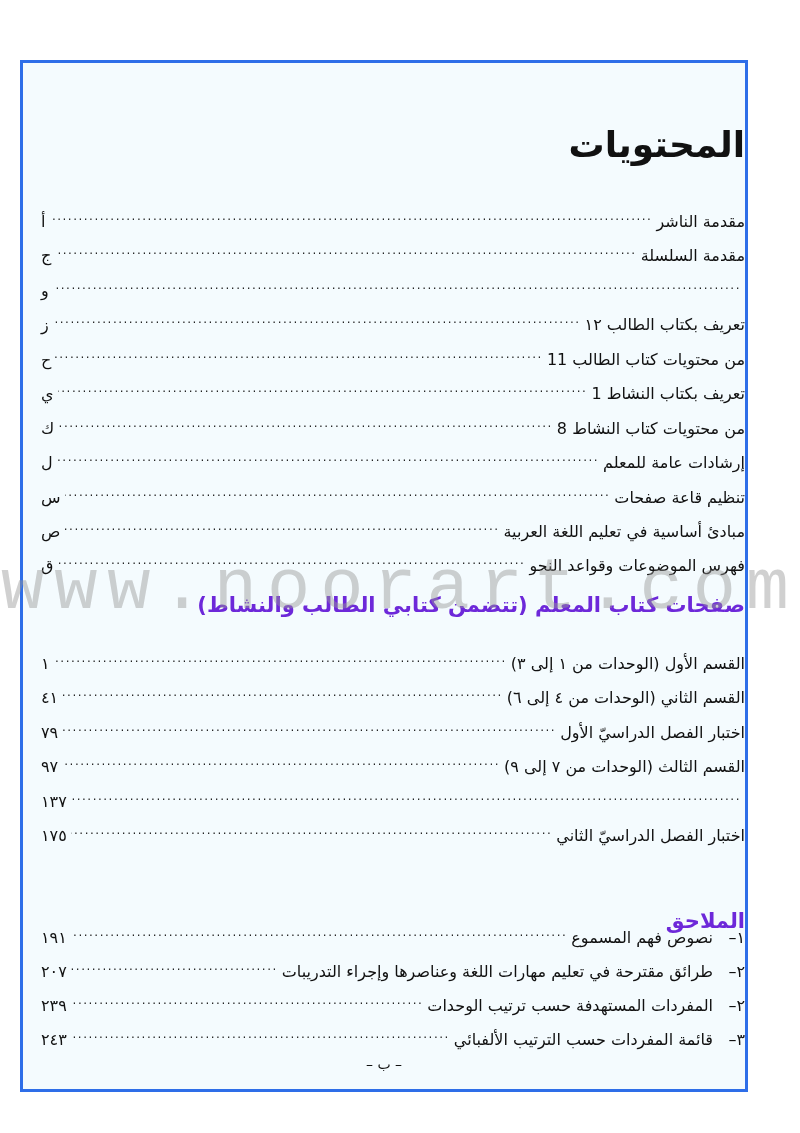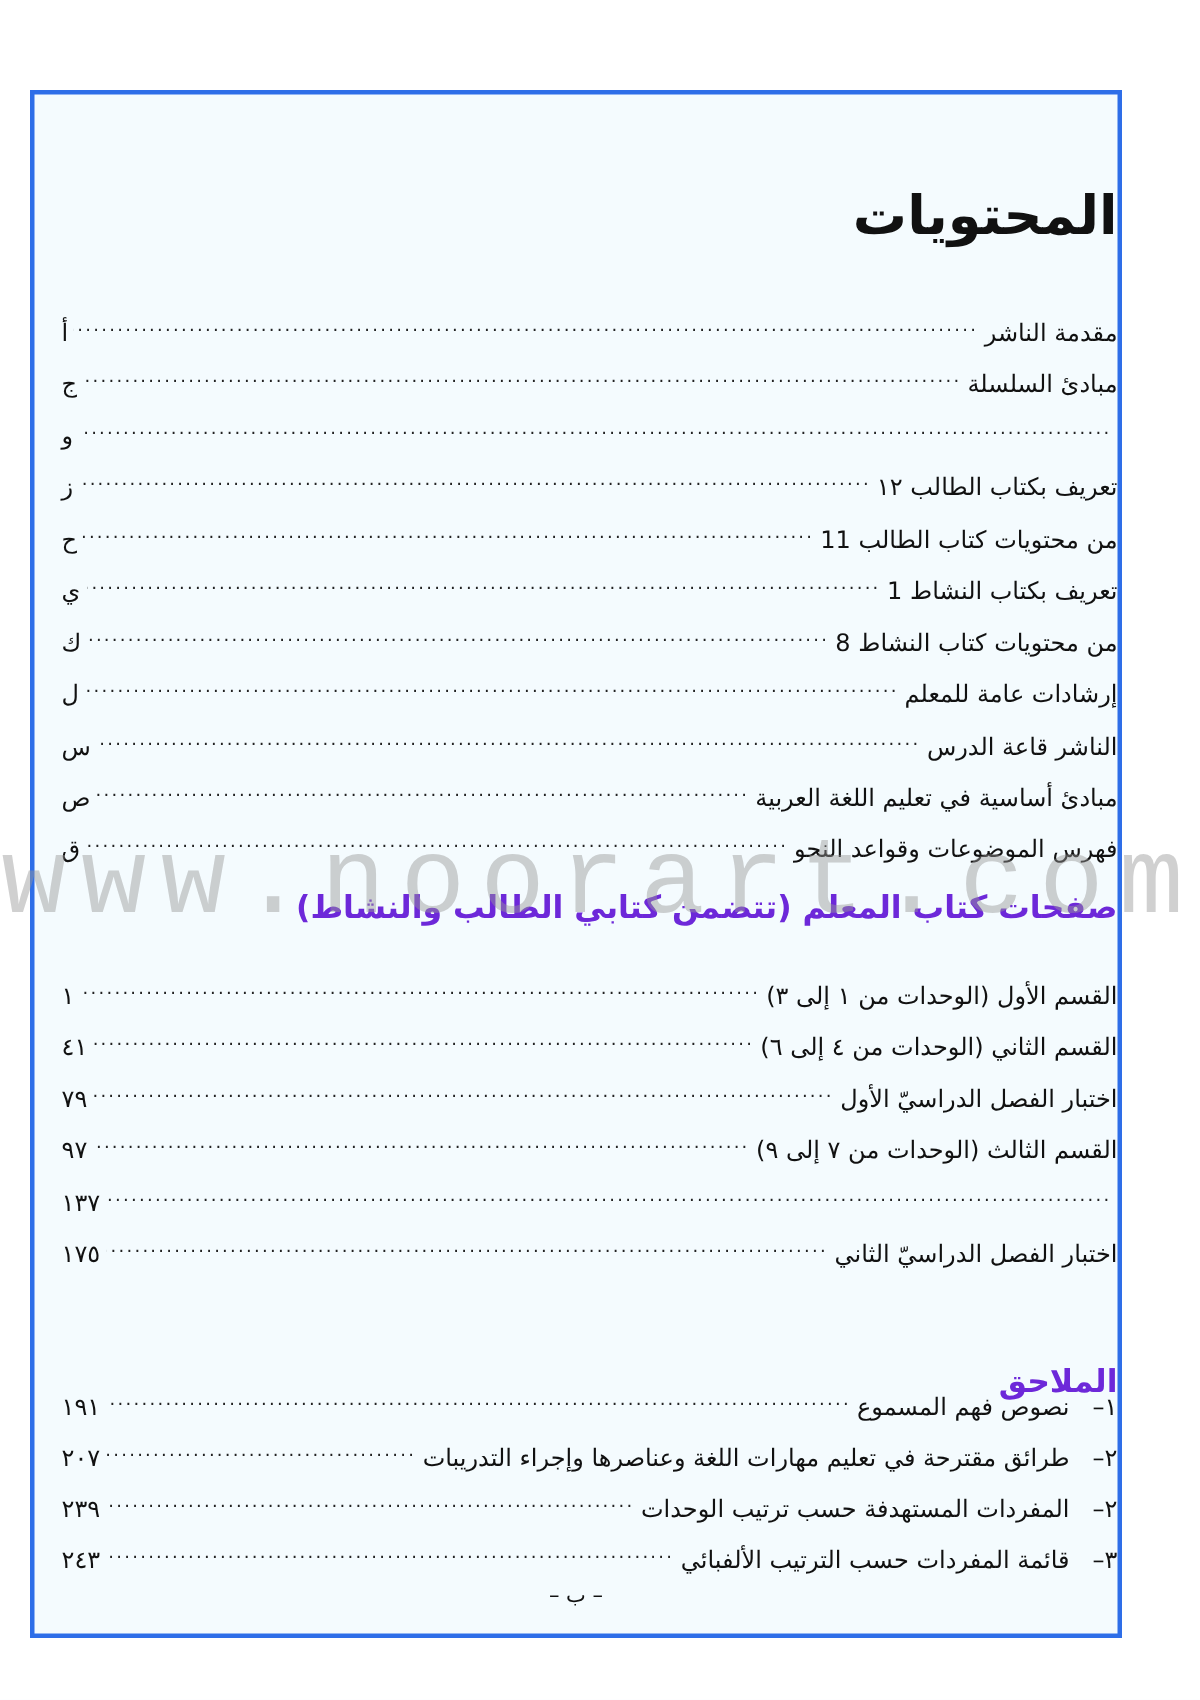--- a/index.html
+++ b/index.html
@@ -114,21 +114,21 @@
 <div class="frame">
 
   <div class="title">المحتويات</div>
 
   <div class="row" style="top:148px; right:0px; left:18px;">
     <span class="label">مقدمة الناشر</span>
     <span class="dots"></span>
     <span class="page">أ</span>
   </div>
   <div class="row" style="top:182px; right:0px; left:18px;">
-    <span class="label">مبادئ السلسلة</span>
+    <span class="label">مقدمة السلسلة</span>
     <span class="dots"></span>
     <span class="page">ج</span>
   </div>
   <div class="row" style="top:217px; right:0px; left:18px;">
     <span class="dots"></span>
     <span class="page">و</span>
   </div>
   <div class="row" style="top:251px; right:0px; left:18px;">
     <span class="label">تعريف بكتاب الطالب ١٢</span>
     <span class="dots"></span>
@@ -148,21 +148,21 @@
     <span class="label">من محتويات كتاب النشاط 8</span>
     <span class="dots"></span>
     <span class="page">ك</span>
   </div>
   <div class="row" style="top:389px; right:0px; left:18px;">
     <span class="label">إرشادات عامة للمعلم</span>
     <span class="dots"></span>
     <span class="page">ل</span>
   </div>
   <div class="row" style="top:424px; right:0px; left:18px;">
-    <span class="label">الناشر قاعة الدرس</span>
+    <span class="label">تنظيم قاعة صفحات</span>
     <span class="dots"></span>
     <span class="page">س</span>
   </div>
   <div class="row" style="top:458px; right:0px; left:18px;">
     <span class="label">مبادئ أساسية في تعليم اللغة العربية</span>
     <span class="dots"></span>
     <span class="page">ص</span>
   </div>
   <div class="row" style="top:492px; right:0px; left:18px;">
     <span class="label">فهرس الموضوعات وقواعد النحو</span>

